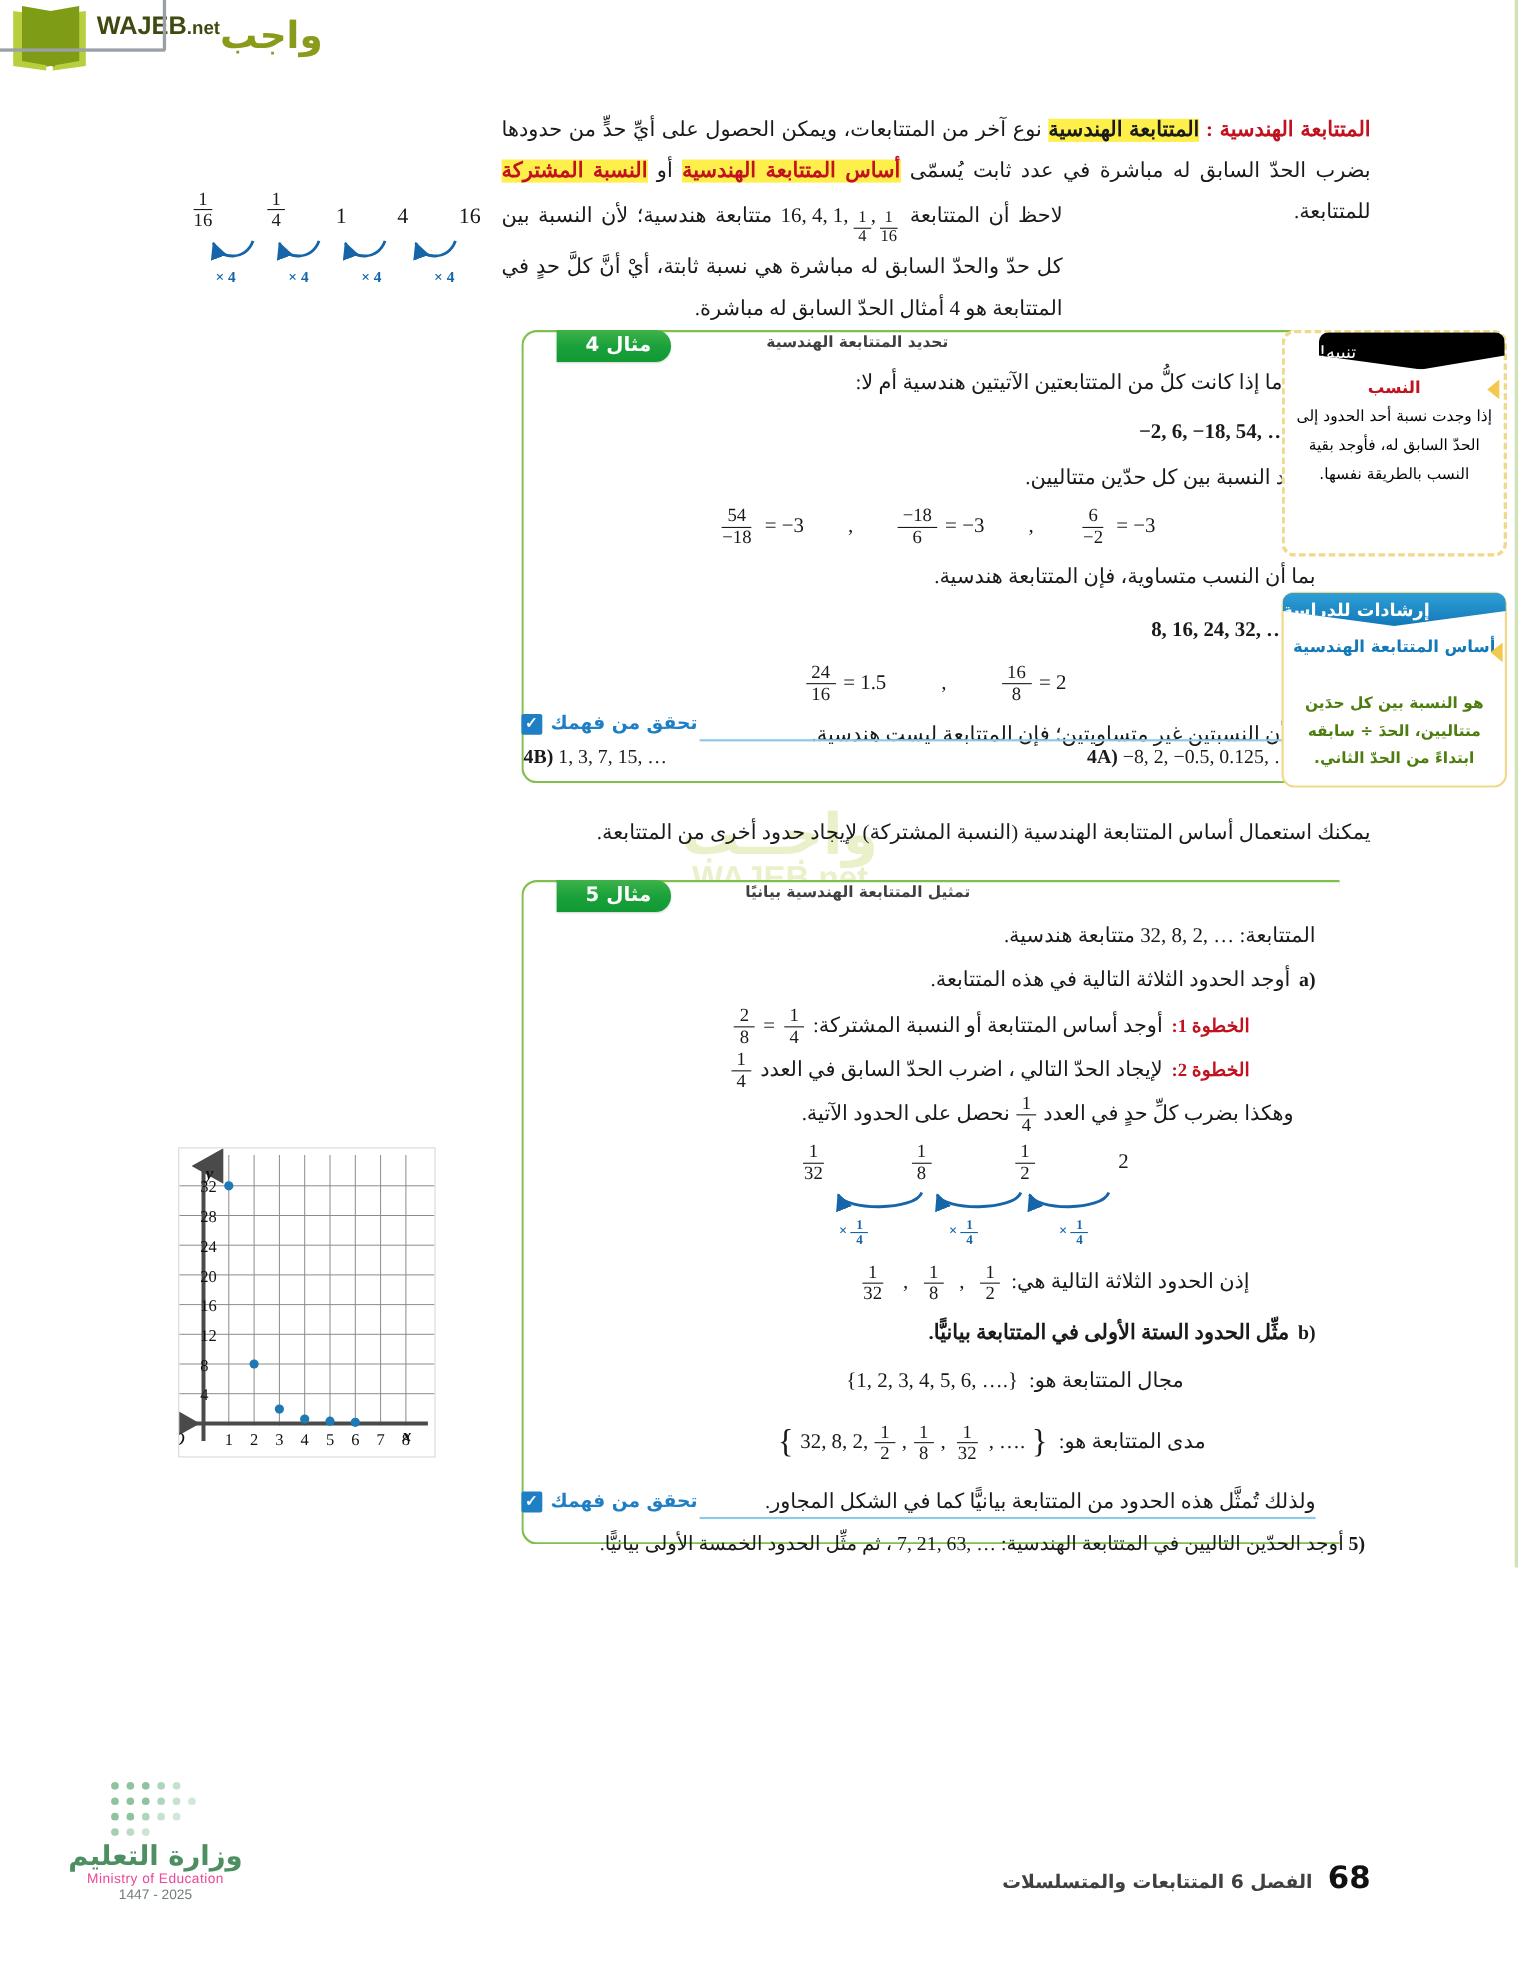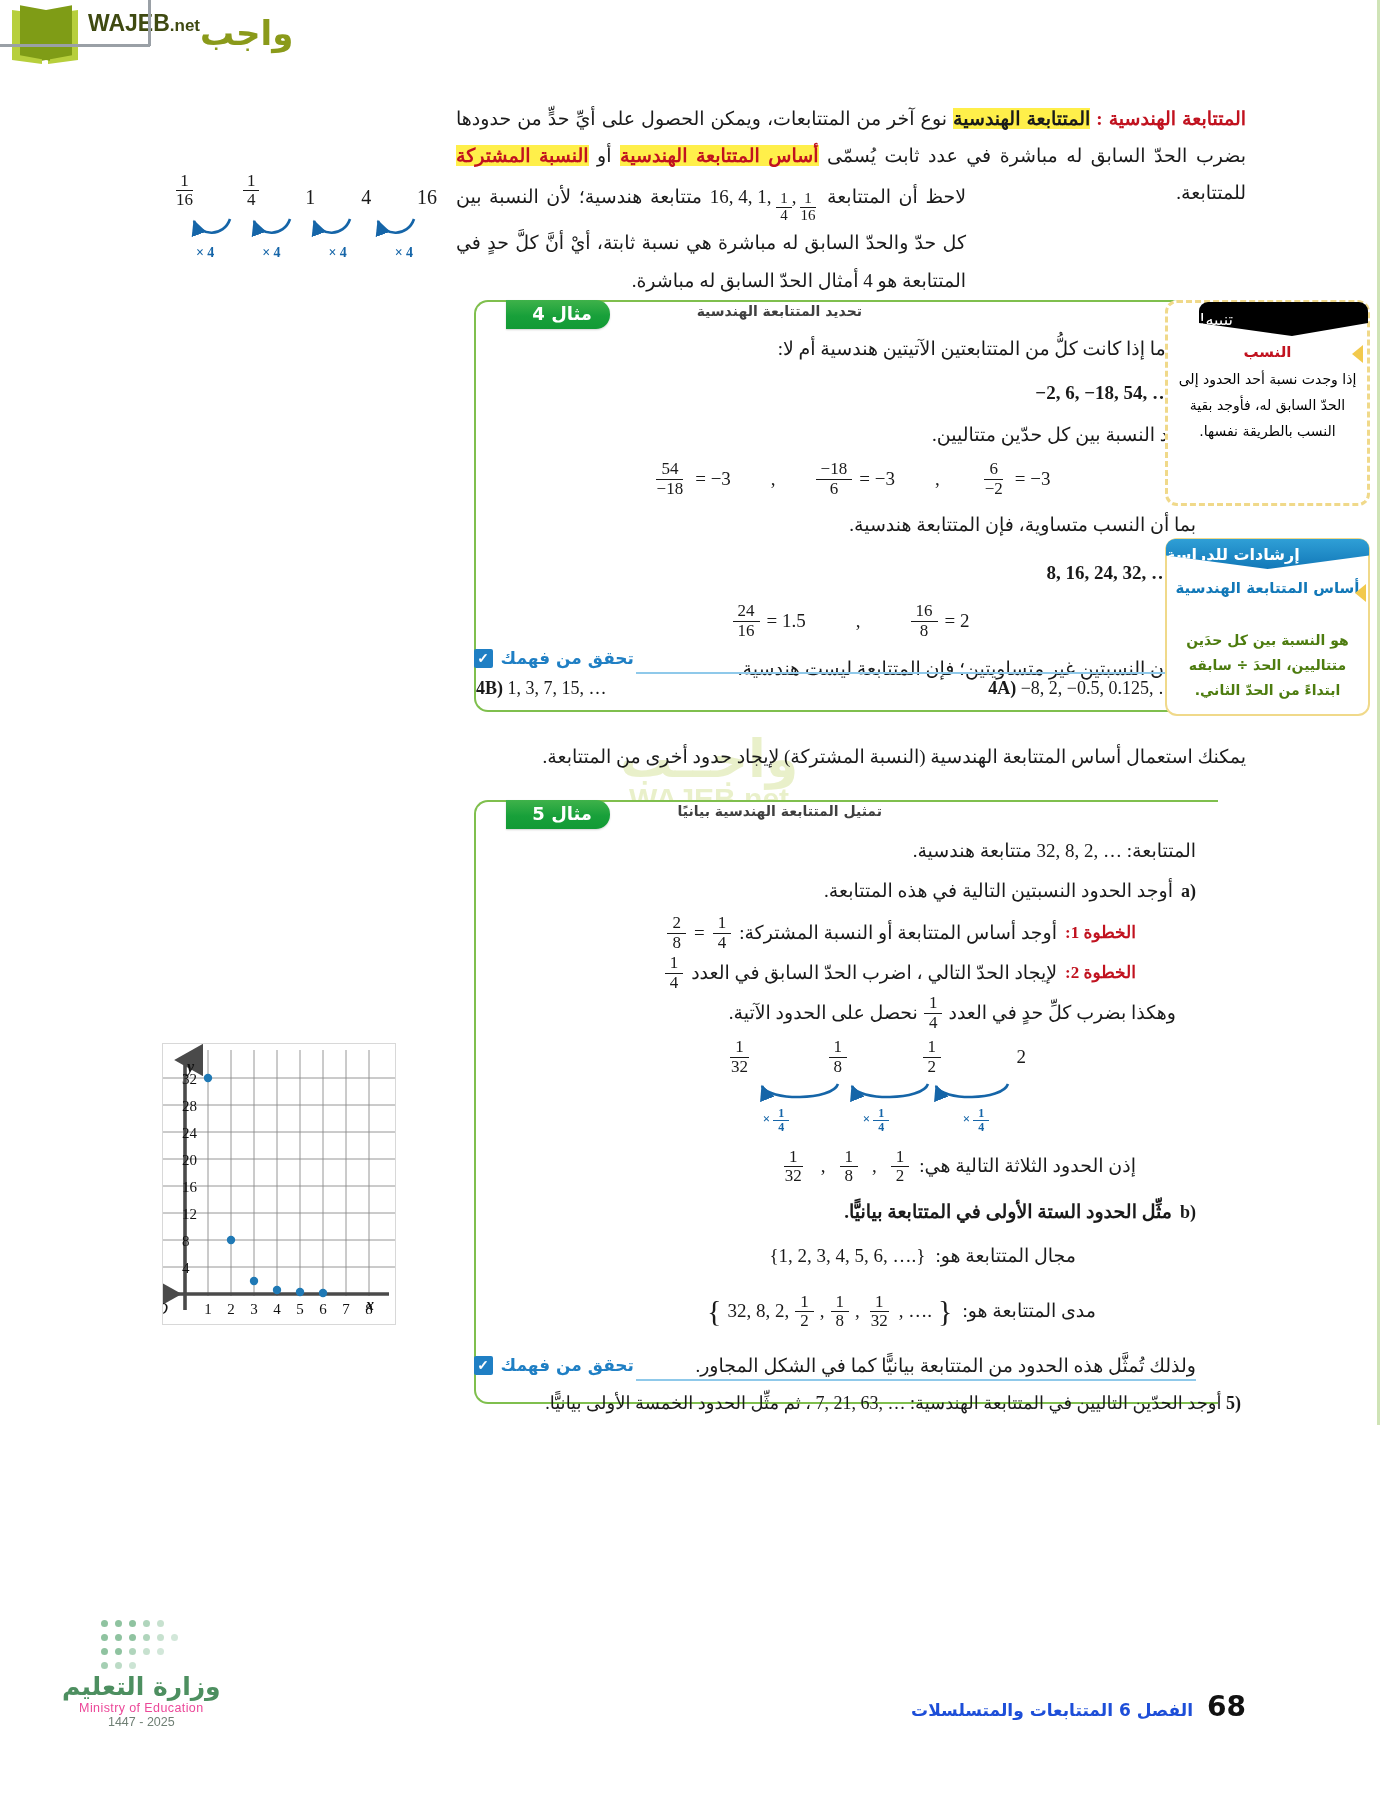--- a/index.html
+++ b/index.html
@@ -156,21 +156,21 @@
   
   .moe{position:absolute;left:62px;top:1620px;text-align:center;}
   .moe .dots{width:120px;height:46px;position:relative;margin-bottom:6px;}
   .moe .dot{position:absolute;width:7px;height:7px;border-radius:50%;background:#8fc3a0;}
   .moe .ar{font-family:"DejaVu Sans",sans-serif;font-size:25px;font-weight:bold;color:#4d8f60;letter-spacing:1px;}
   .moe .en{font-family:"Liberation Sans",sans-serif;font-size:12.5px;color:#ec4899;letter-spacing:.4px;}
   .moe .yr{font-family:"Liberation Sans",sans-serif;font-size:12.5px;color:#6f7f74;}
 
   .pfoot{position:absolute;right:150px;top:1690px;display:flex;align-items:baseline;gap:14px;direction:rtl;}
   .pfoot .num{font-family:"DejaVu Sans",sans-serif;font-size:28px;font-weight:bold;color:#111;}
-  .pfoot .ttl{font-family:"DejaVu Sans",sans-serif;font-size:17px;font-weight:bold;color:#1d4ed8;}
+  .pfoot .ttl{font-family:"DejaVu Sans",sans-serif;font-size:17px;font-weight:bold;color:#404040;}
 
   .smallb{font-weight:bold;}
   .ltr{direction:ltr;display:inline-block;}
   .bold-seq{font-weight:bold;font-size:19px;}
 </style>
 </head>
 <body>
 
 <div class="page">
 
@@ -364,21 +364,21 @@
   <div class="ex-head" style="right:786px;top:799px;">
     <div class="ex-tab">مثال 5</div>
   </div>
   <div class="ex-title" style="position:absolute;right:500px;top:803px;">تمثيل المتتابعة الهندسية بيانيًا</div>
 
   <div class="ex-body" style="right:200px;top:832px;width:690px;">
     <div style="text-align:right;">المتتابعة: … ,2 ,8 ,32 متتابعة هندسية.</div>
 
     <div style="display:flex;justify-content:flex-start;align-items:baseline;gap:8px;margin-top:2px;direction:rtl;">
       <span class="smallb" style="font-size:18px;">(a</span>
-      <span>أوجد الحدود النسبتين التالية في هذه المتتابعة.</span>
+      <span>أوجد الحدود الثلاثة التالية في هذه المتتابعة.</span>
     </div>
 
     <div style="display:flex;justify-content:flex-start;align-items:center;gap:8px;margin-top:4px;direction:rtl;padding-right:60px;">
       <span class="term-red smallb" style="font-size:17px;">الخطوة 1:</span>
       <span>أوجد أساس المتتابعة أو النسبة المشتركة:</span>
       <span class="ltr" style="display:inline-flex;align-items:center;gap:8px;">
         <span class="fr">
             <span class="n">2</span>
             <span class="d">8</span>
           </span>

